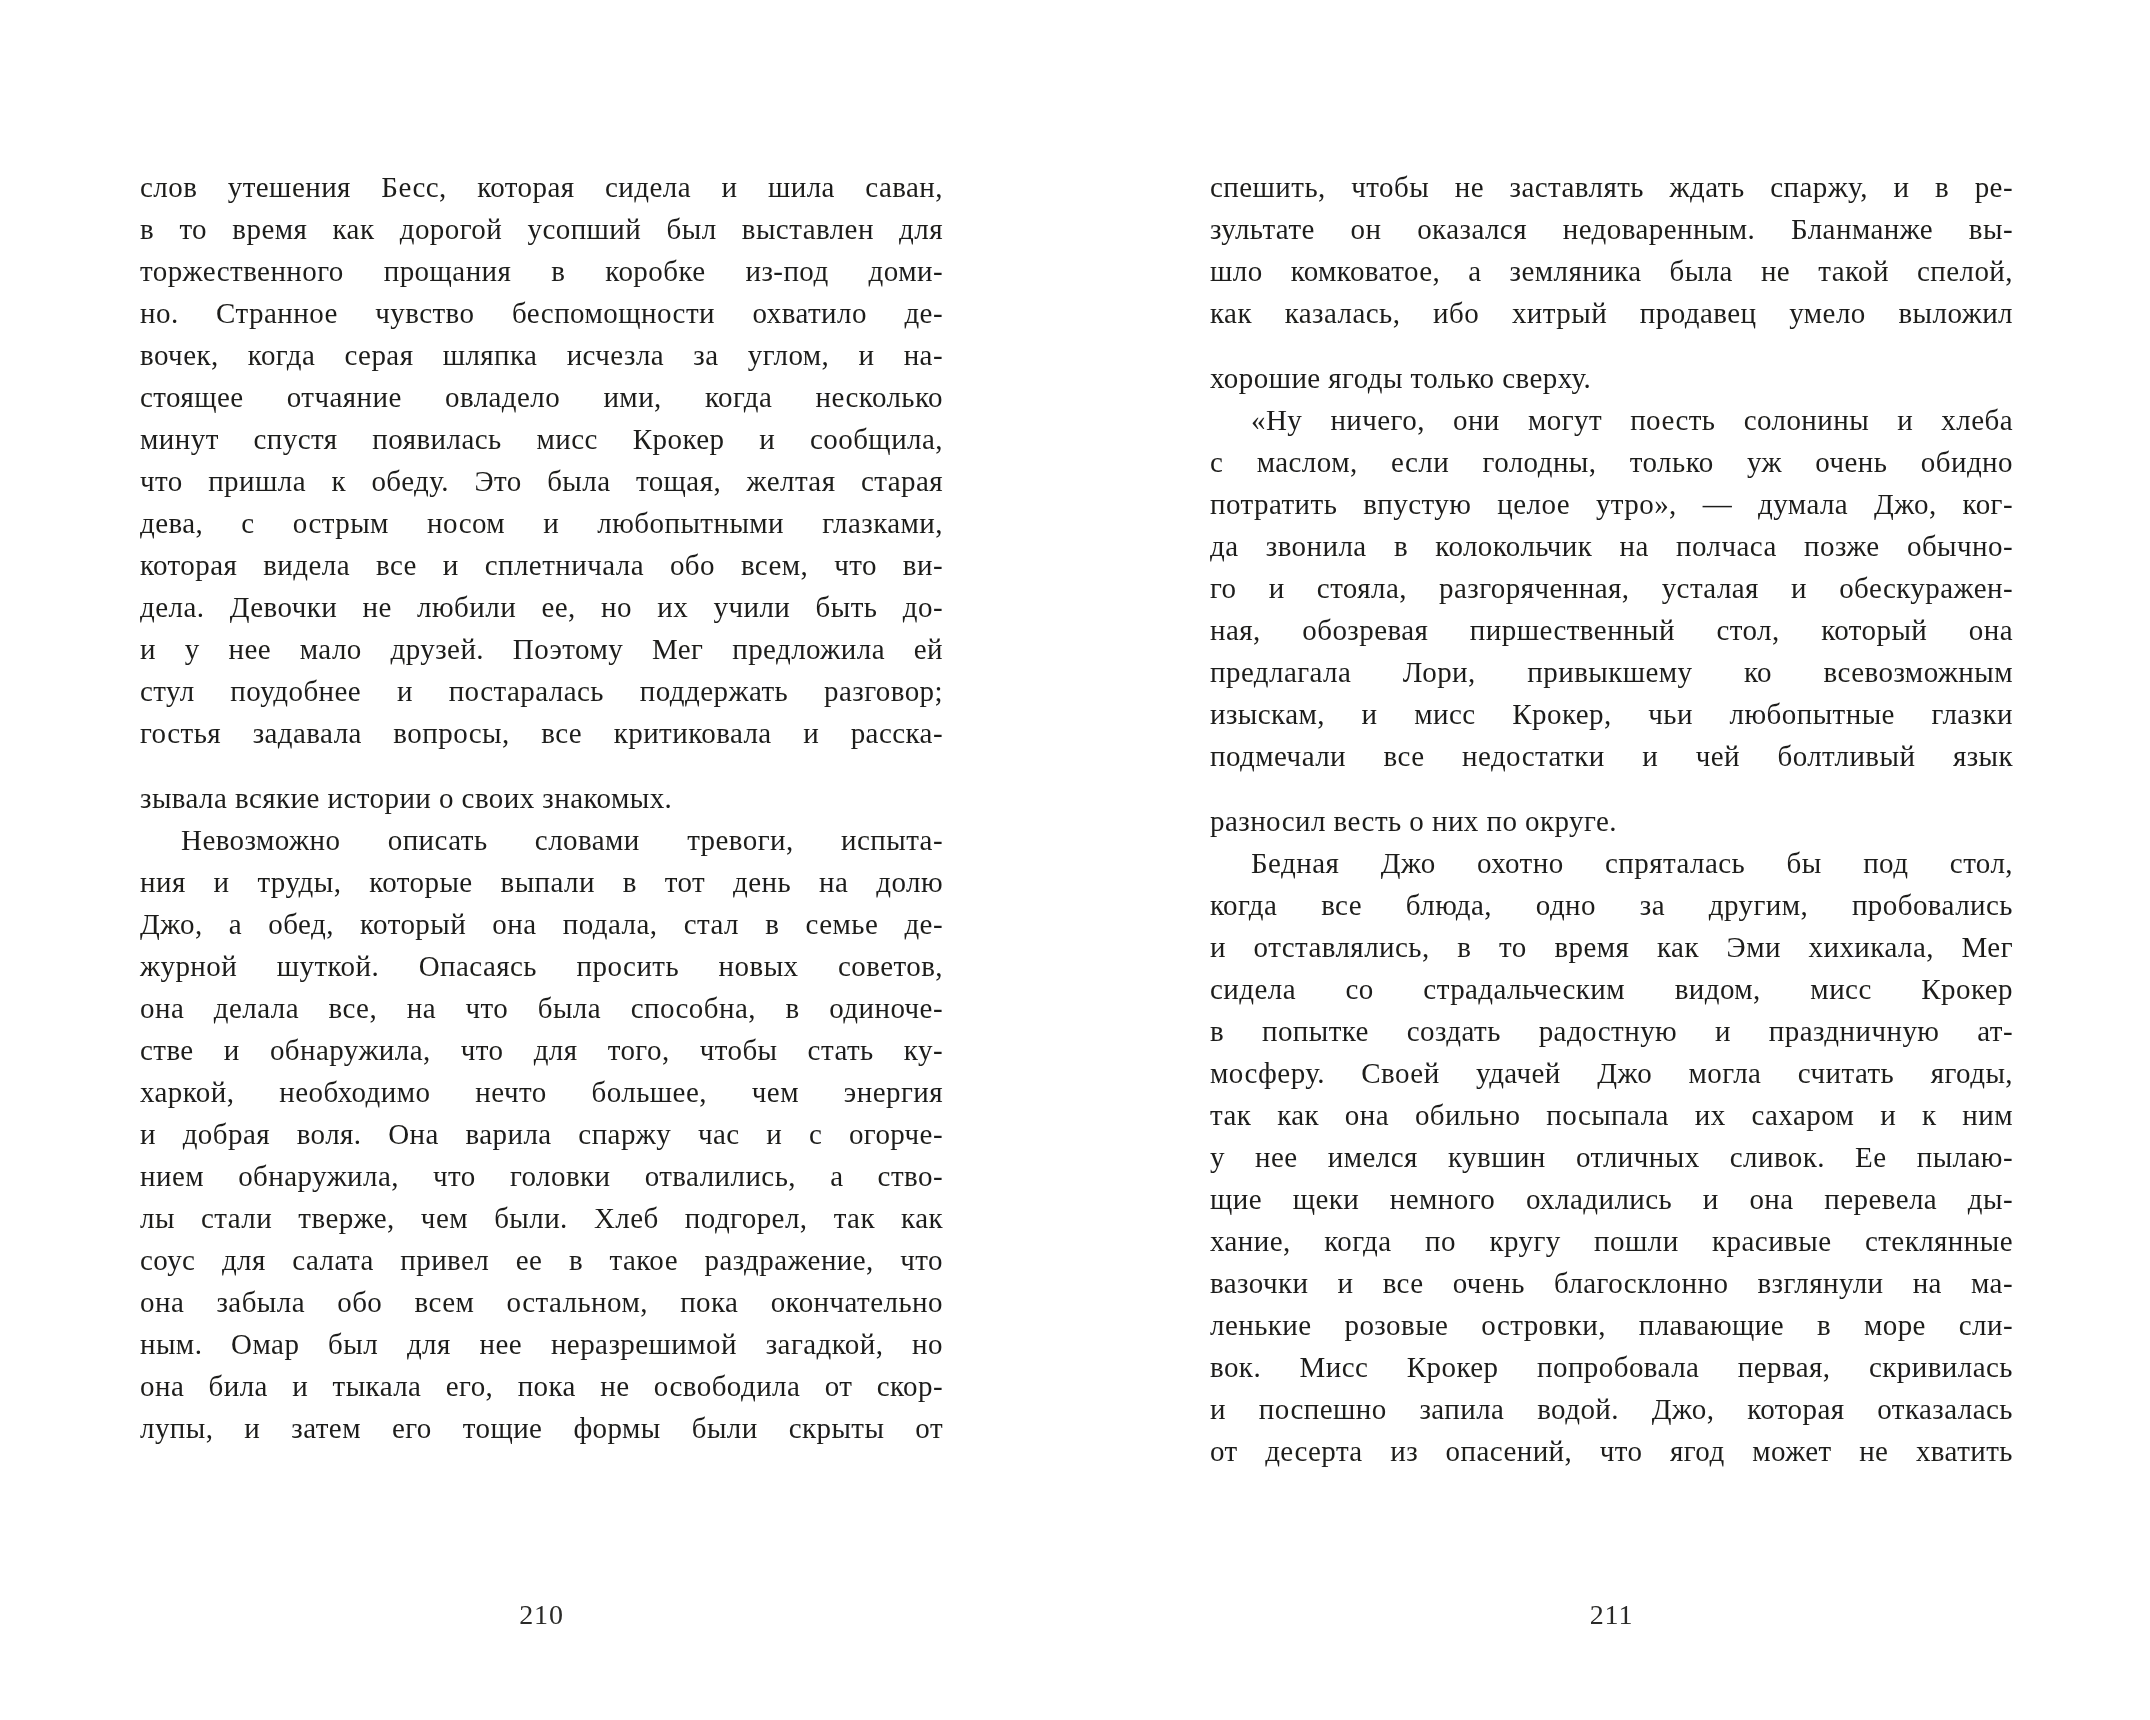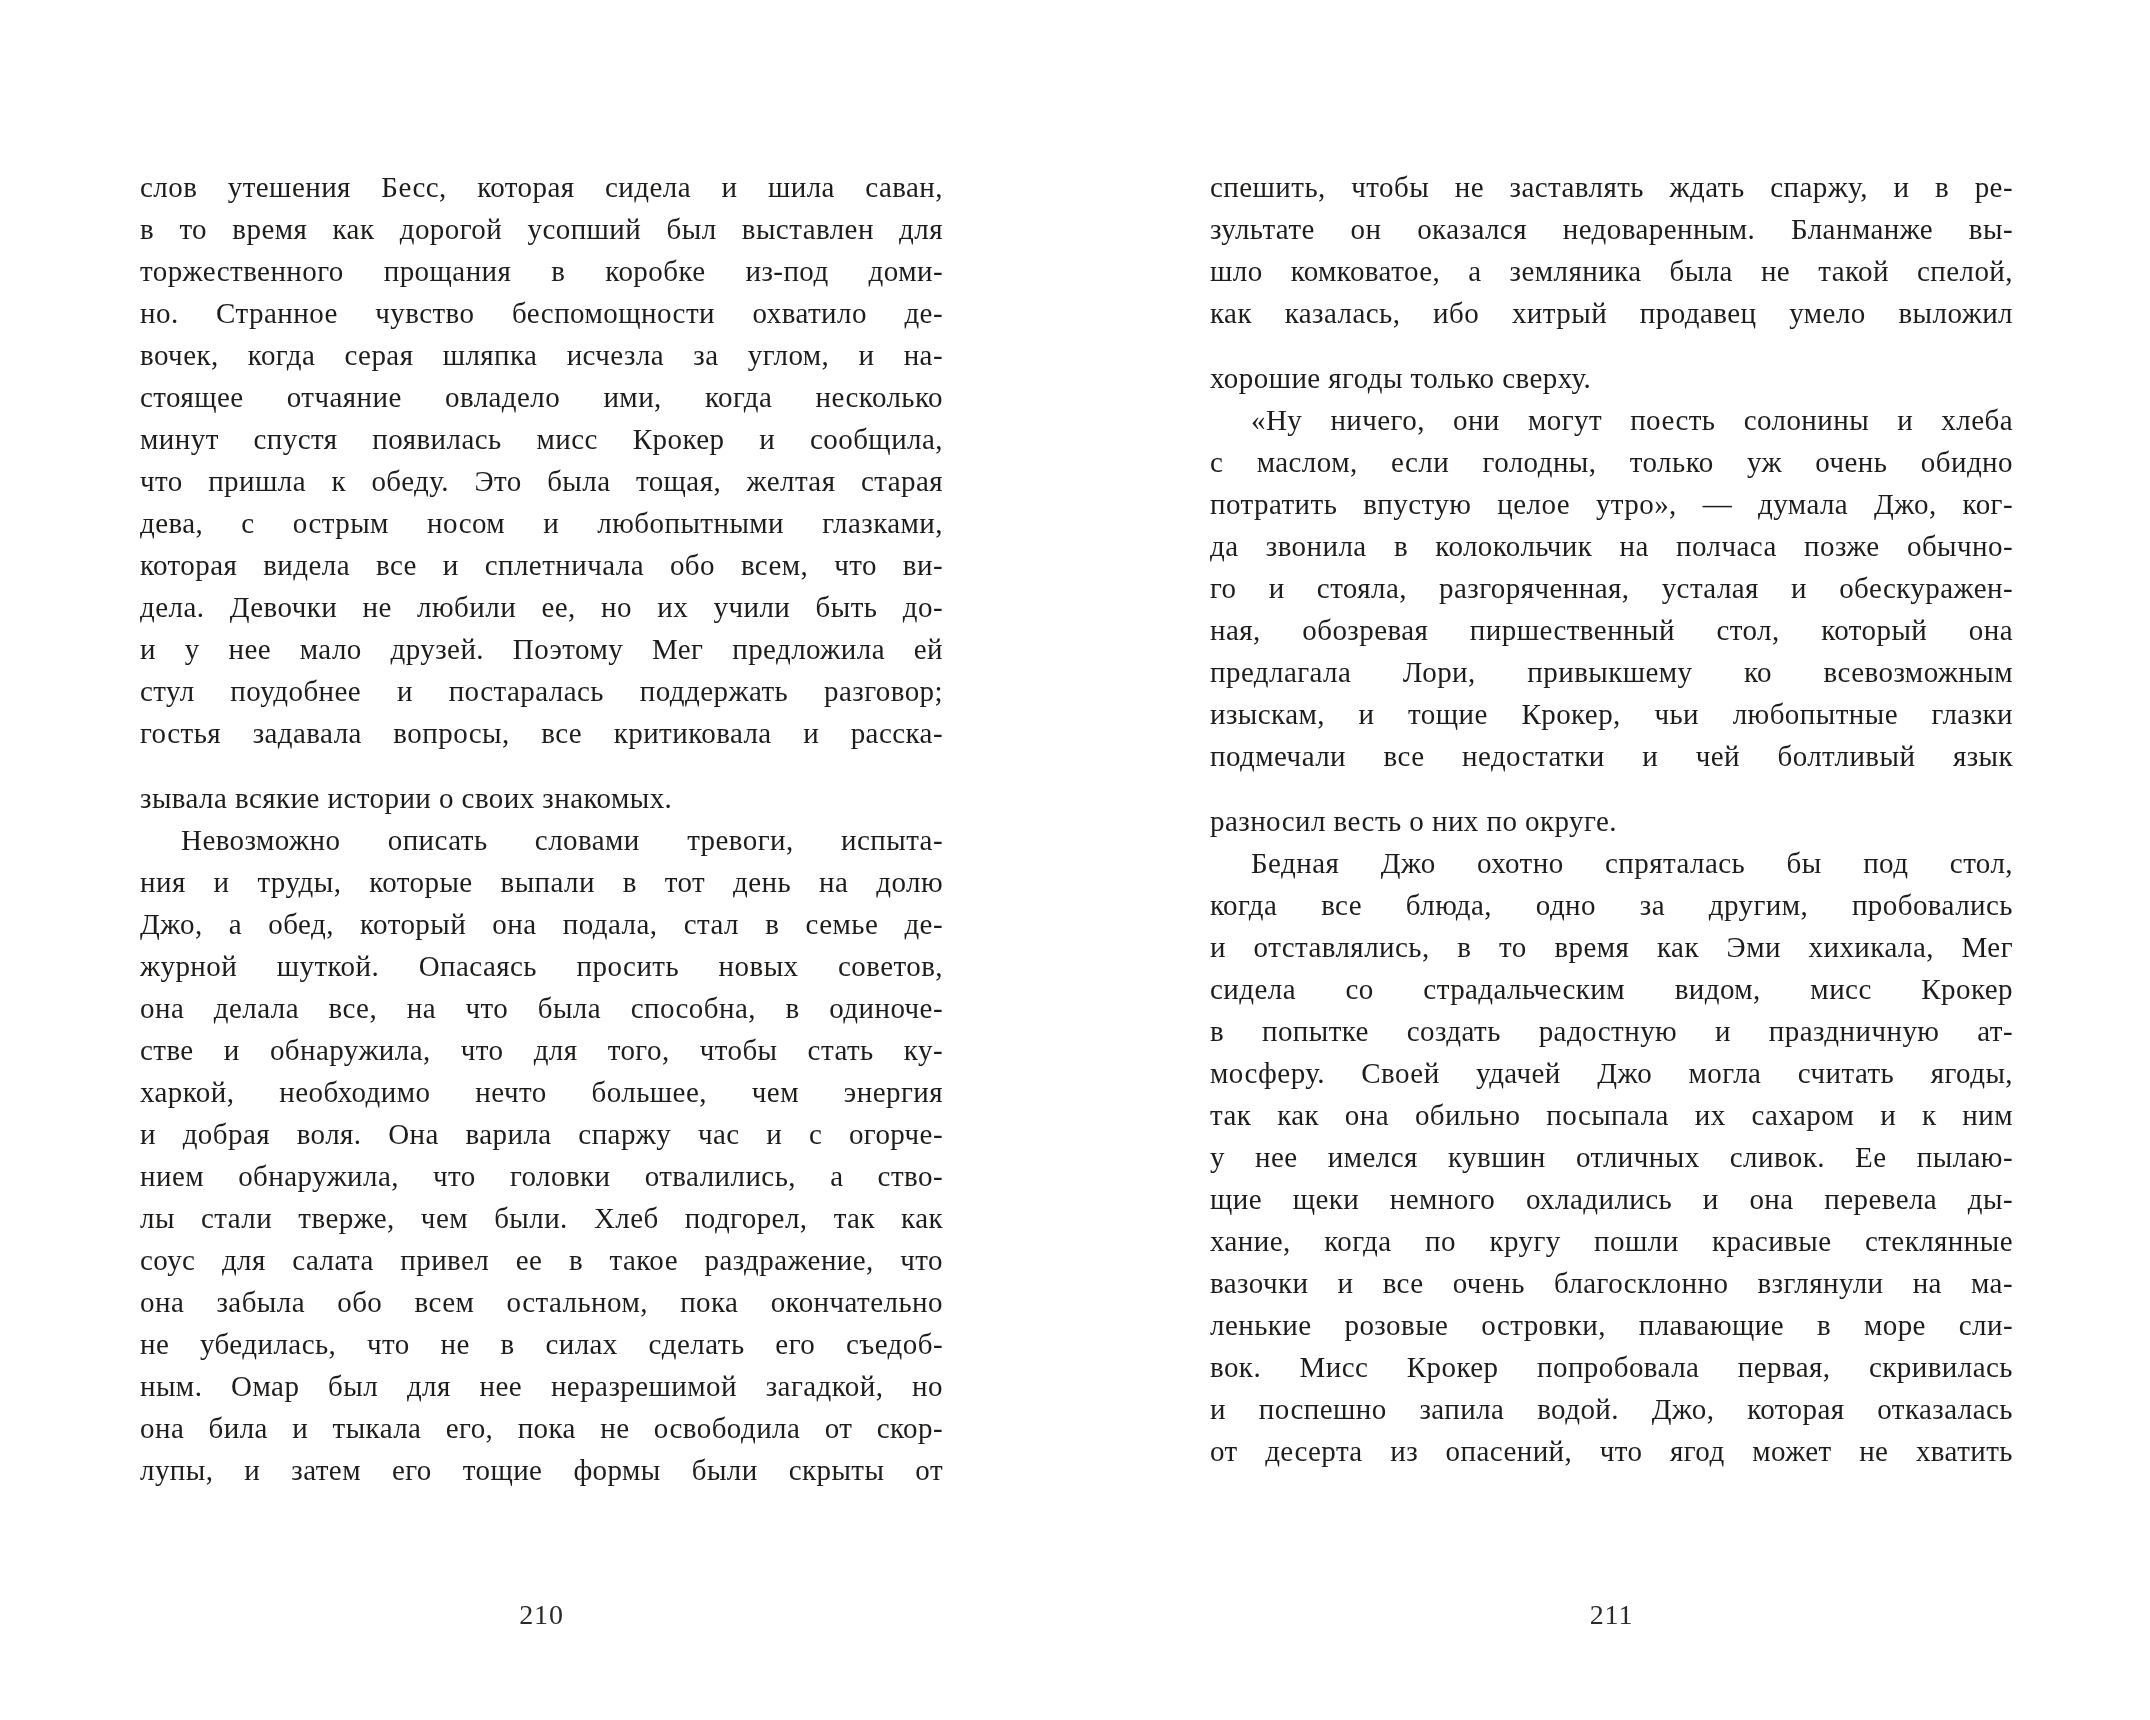--- a/index.html
+++ b/index.html
@@ -75,21 +75,20 @@
         <div class="line">Джо, а обед, который она подала, стал в семье де-</div>
         <div class="line">журной шуткой. Опасаясь просить новых советов,</div>
         <div class="line">она делала все, на что была способна, в одиноче-</div>
         <div class="line">стве и обнаружила, что для того, чтобы стать ку-</div>
         <div class="line">харкой, необходимо нечто большее, чем энергия</div>
         <div class="line">и добрая воля. Она варила спаржу час и с огорче-</div>
         <div class="line">нием обнаружила, что головки отвалились, а ство-</div>
         <div class="line">лы стали тверже, чем были. Хлеб подгорел, так как</div>
         <div class="line">соус для салата привел ее в такое раздражение, что</div>
         <div class="line">она забыла обо всем остальном, пока окончательно</div>
-        <div class="line">не убедилась, что не в силах сделать его съедоб-</div>
         <div class="line">ным. Омар был для нее неразрешимой загадкой, но</div>
         <div class="line">она била и тыкала его, пока не освободила от скор-</div>
         <div class="line">лупы, и затем его тощие формы были скрыты от</div>
       </div>
     <div class="pagenum">210</div>
   </section>
 
   <section class="page right">
     <div class="text-block">
         <div class="line">спешить, чтобы не заставлять ждать спаржу, и в ре-</div>
@@ -97,21 +96,21 @@
         <div class="line">шло комковатое, а земляника была не такой спелой,</div>
         <div class="line">как казалась, ибо хитрый продавец умело выложил</div>
         <div class="line last">хорошие ягоды только сверху.</div>
         <div class="line indent">«Ну ничего, они могут поесть солонины и хлеба</div>
         <div class="line">с маслом, если голодны, только уж очень обидно</div>
         <div class="line">потратить впустую целое утро», — думала Джо, ког-</div>
         <div class="line">да звонила в колокольчик на полчаса позже обычно-</div>
         <div class="line">го и стояла, разгоряченная, усталая и обескуражен-</div>
         <div class="line">ная, обозревая пиршественный стол, который она</div>
         <div class="line">предлагала Лори, привыкшему ко всевозможным</div>
-        <div class="line">изыскам, и тощие Крокер, чьи любопытные глазки</div>
+        <div class="line">изыскам, и мисс Крокер, чьи любопытные глазки</div>
         <div class="line">подмечали все недостатки и чей болтливый язык</div>
         <div class="line last">разносил весть о них по округе.</div>
         <div class="line indent">Бедная Джо охотно спряталась бы под стол,</div>
         <div class="line">когда все блюда, одно за другим, пробовались</div>
         <div class="line">и отставлялись, в то время как Эми хихикала, Мег</div>
         <div class="line">сидела со страдальческим видом, мисс Крокер</div>
         <div class="line">в попытке создать радостную и праздничную ат-</div>
         <div class="line">мосферу. Своей удачей Джо могла считать ягоды,</div>
         <div class="line">так как она обильно посыпала их сахаром и к ним</div>
         <div class="line">у нее имелся кувшин отличных сливок. Ее пылаю-</div>

